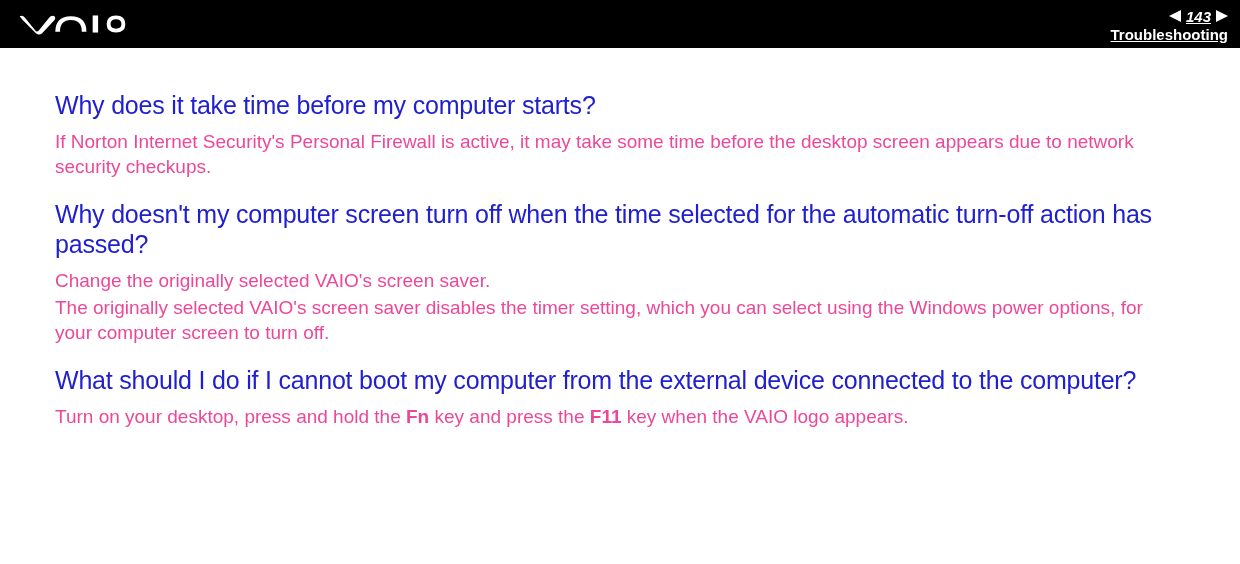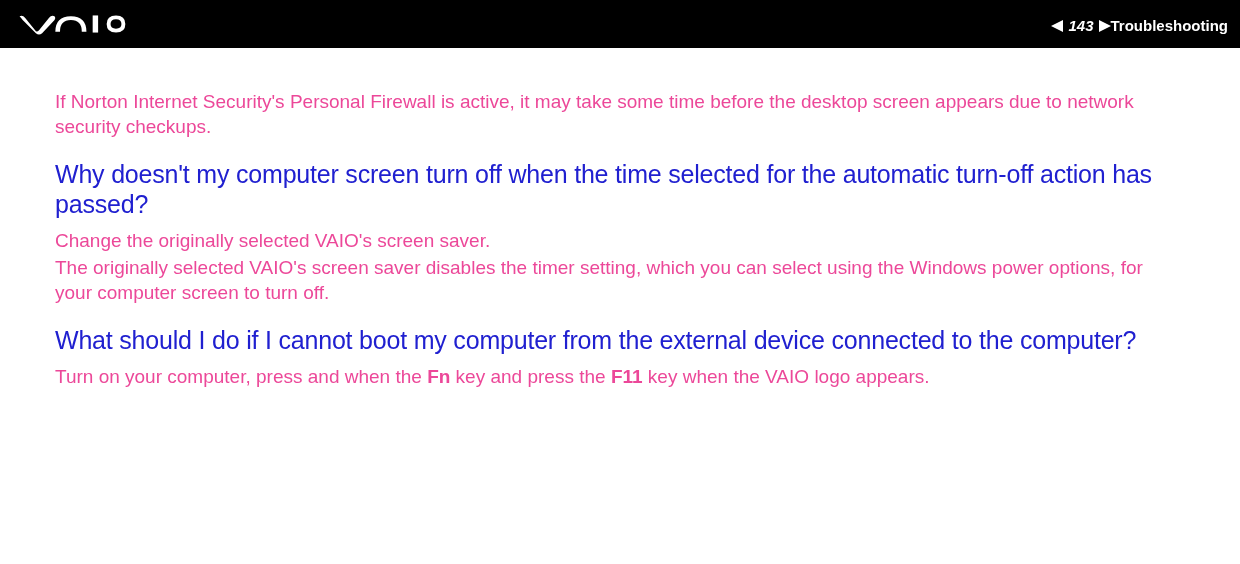--- a/index.html
+++ b/index.html
@@ -25,23 +25,25 @@
     }
     .logo {
       display: flex;
       align-items: center;
     }
     .logo svg {
       height: 24px;
     }
     .header-right {
       display: flex;
+      flex-direction: column;
       align-items: flex-end;
       color: #ffffff;
       padding-top: 2px;
+      text-decoration: underline;
     }
     .page-nav {
       display: flex;
       align-items: center;
       gap: 2px;
     }
     .nav-arrow {
       width: 0;
       height: 0;
       display: inline-block;
@@ -112,27 +114,28 @@
     <div class="page-nav">
       <span class="nav-arrow nav-arrow-left"></span>
       <span class="page-number">143</span>
       <span class="nav-arrow nav-arrow-right"></span>
     </div>
     <div class="section-title">Troubleshooting</div>
   </div>
 </div>
 
 <div class="content">
+  <div class="question">Why does it take time before my computer starts?</div>
   <div class="answer">
     <p>If Norton Internet Security's Personal Firewall is active, it may take some time before the desktop screen appears due to network security checkups.</p>
   </div>
 
   <div class="question">Why doesn't my computer screen turn off when the time selected for the automatic turn-off action has passed?</div>
   <div class="answer">
     <p>Change the originally selected VAIO's screen saver.</p>
     <p>The originally selected VAIO's screen saver disables the timer setting, which you can select using the Windows power options, for your computer screen to turn off.</p>
   </div>
 
   <div class="question">What should I do if I cannot boot my computer from the external device connected to the computer?</div>
   <div class="answer">
-    <p class="spaced"><span>Turn on your computer, press and when the </span><span class="bold">Fn</span><span> key and press the </span><span class="bold">F11</span><span> key when the VAIO logo appears.</span></p>
+    <p class="spaced"><span>Turn on your desktop, press and hold the </span><span class="bold">Fn</span><span> key and press the </span><span class="bold">F11</span><span> key when the VAIO logo appears.</span></p>
   </div>
 </div>
 
 </body></html>

